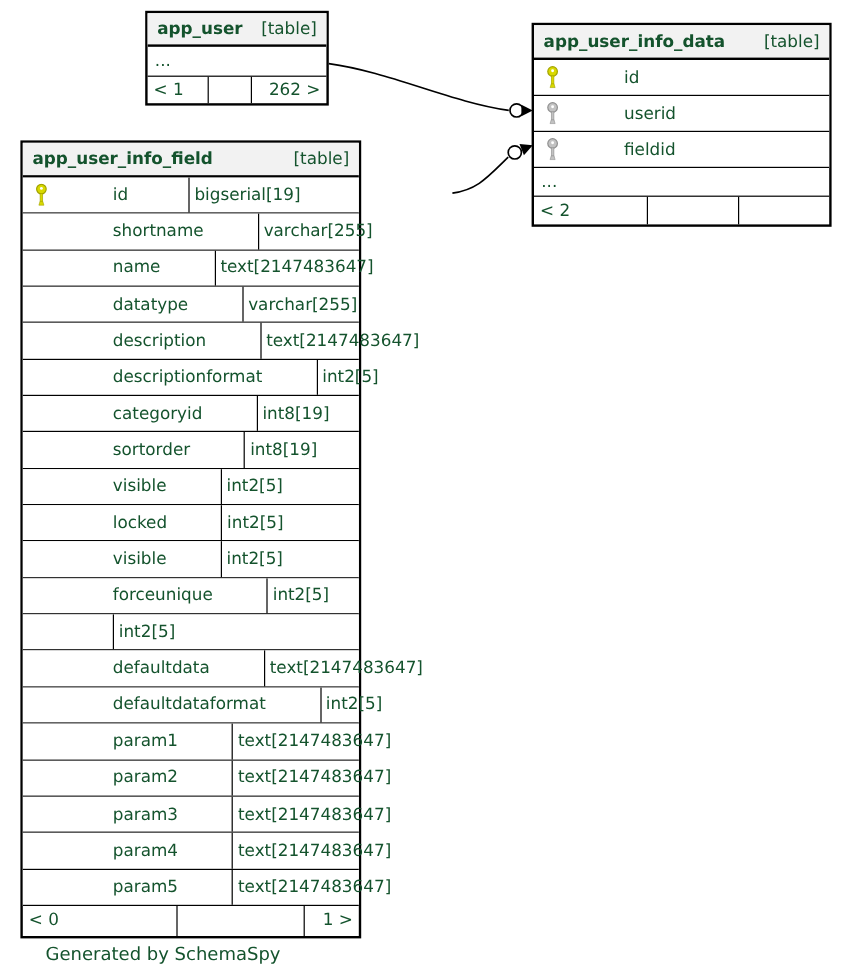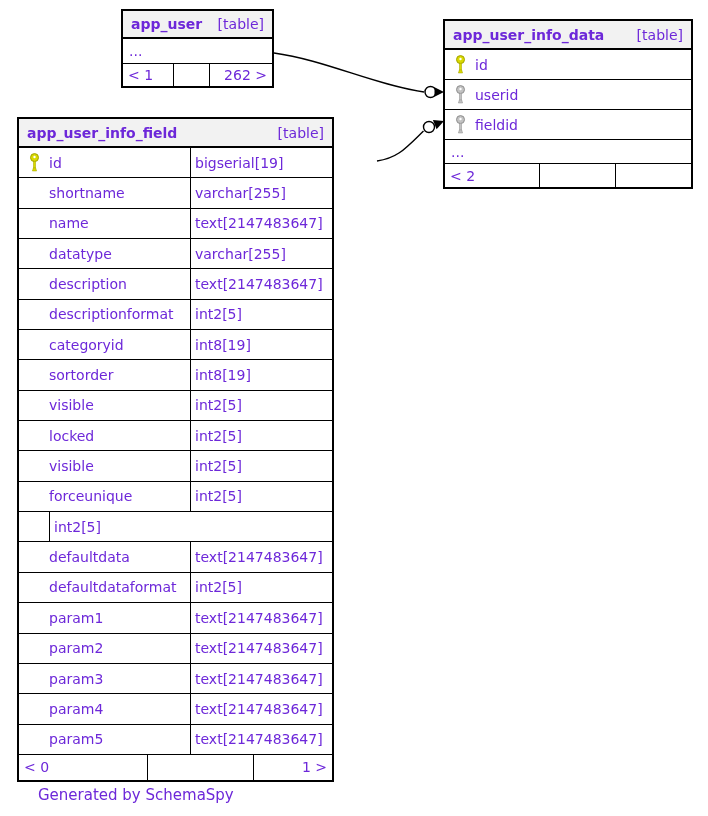--- a/index.html
+++ b/index.html
@@ -1,25 +1,25 @@
 <!DOCTYPE html>
 <html><head>
 <meta charset="utf-8">
 <style>
   html,body{margin:0;padding:0;background:#ffffff;}
   .canvas{position:relative;width:708px;height:816px;background:#ffffff;overflow:hidden;
-          font-family:"DejaVu Sans",sans-serif;color:#6d28d9;}
+          font-family:"DejaVu Sans",sans-serif;color:#14532d;}
   .connectors{position:absolute;left:0;top:0;width:708px;height:816px;pointer-events:none;z-index:5;}
   .dbtable{position:absolute;box-sizing:border-box;background:#fff;border:2px solid #000;
            font-size:14px;z-index:2;}
   .thead{display:flex;justify-content:space-between;align-items:center;background:#f2f2f2;
          border-bottom:2px solid #000;padding:0 8px;}
   .tname{font-weight:bold;}
   .ttag{font-weight:normal;}
-  .row{display:flex;align-items:center;border-bottom:1px solid #000;background:#fff;}
+  .row{display:flex;align-items:center;border-bottom:1px solid #000;background:#fff;gap:45px;}
   .icon-box{width:30px;display:flex;justify-content:center;align-items:center;flex:0 0 30px;}
   .col-name{flex:1;white-space:nowrap;}
   .col-type{width:142px;flex:0 0 142px;border-left:1px solid #000;align-self:stretch;
             display:flex;align-items:center;padding-left:4px;box-sizing:border-box;white-space:nowrap;}
   .ellipsis{padding:0 6px;border-bottom:1px solid #000;display:flex;align-items:center;}
   .tfoot{display:flex;align-items:stretch;}
   .fcell{box-sizing:border-box;padding:0 5px;display:flex;align-items:center;white-space:nowrap;}
   .fcell + .fcell{border-left:1px solid #000;}
   .fcell.right{justify-content:flex-end;}
 
@@ -36,21 +36,21 @@
   #t-info-data{left:443px;top:19px;width:250px;}
   #t-info-data .thead{height:27px;gap:31px;}
   #t-info-data .row{height:29px;}
   #t-info-data .ellipsis{height:23px;}
   #t-info-data .tfoot{height:23px;}
   #t-info-data .fcell:nth-child(1){width:94px;}
   #t-info-data .fcell:nth-child(2){width:76px;}
   #t-info-data .fcell:nth-child(3){flex:1;}
 
   
-  #t-info-field{left:17px;top:117px;width:317px;}
+  #t-info-field{left:17px;top:117px;width:284px;}
   #t-info-field .thead{height:27px;}
   #t-info-field .row{height:29.35px;}
   #t-info-field .tfoot{height:25px;}
   #t-info-field .fcell:nth-child(1){width:128px;}
   #t-info-field .fcell:nth-child(2){width:106px;}
   #t-info-field .fcell:nth-child(3){flex:1;}
 
   .generated-by{position:absolute;left:14px;top:786px;font-size:15px;z-index:2;margin-left:24px;}
 </style>
 </head>

